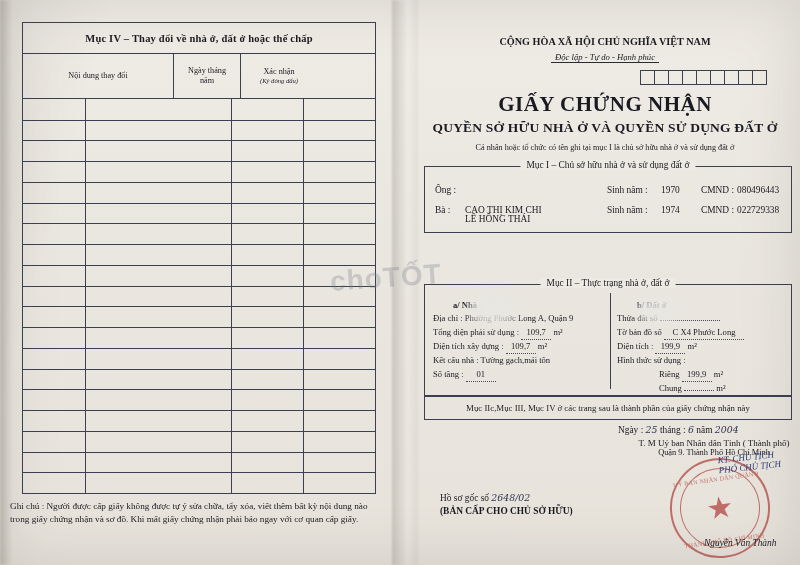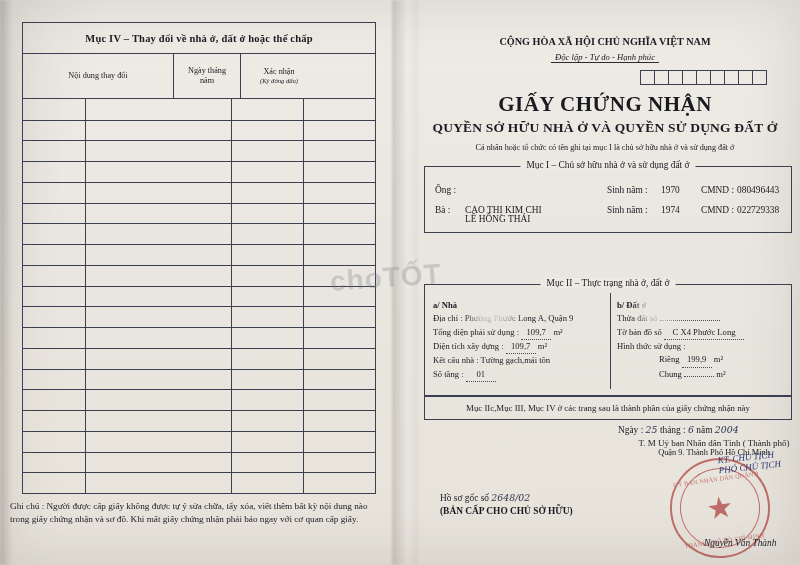--- a/index.html
+++ b/index.html
@@ -86,21 +86,21 @@
   .row-i{position:absolute;font-size:9.4px;}
 
   
   #mucII{left:6px;top:284px;width:366px;height:110px;}
   .col-a{position:absolute;left:8px;top:14px;width:176px;font-size:8.6px;line-height:1.55;}
   .col-b{position:absolute;left:192px;top:14px;width:166px;font-size:8.6px;line-height:1.55;}
   .vsep{position:absolute;left:185px;top:8px;bottom:6px;width:1px;background:#3a3f52;}
   .lbl{display:inline-block;}
   .val{font-style:normal;}
   .ul{border-bottom:1px dotted #4a4a55;display:inline-block;min-width:30px;text-align:center;}
-  .hdr-ab{font-weight:bold;}
+  .hdr-ab{font-weight:bold;margin-left:20px;}
 
   
   #mucIIc{left:6px;top:396px;width:366px;height:22px;
     display:flex;align-items:center;justify-content:center;font-size:8.8px;}
 
   .date{position:absolute;left:200px;top:424px;font-size:9.4px;}
   .hand{font-family:"DejaVu Serif", serif;font-style:italic;color:#2c3550;}
   .signblock{position:absolute;left:196px;top:438px;width:200px;text-align:center;font-size:9px;}
   .signblock .l2{font-size:8.4px;}
 
@@ -267,20 +267,25 @@
         <div class="hdr-ab">b/ Đất ở</div>
         <div>
           <span class="lbl">Thửa đất số</span>
           <span class="ul" style="min-width:60px"></span>
         </div>
         <div>
           <span class="lbl">Tờ bản đồ số</span>
           <span class="ul" style="min-width:80px">C X4 Phước Long</span>
         </div>
         <div>
+          <span class="lbl">Diện tích :</span>
+          <span class="ul">199,9</span>
+          <span>m²</span>
+        </div>
+        <div>
           <span class="lbl">Hình thức sử dụng :</span>
         </div>
         <div style="padding-left:42px">
           <span class="lbl">Riêng</span>
           <span class="ul">199,9</span>
           <span>m²</span>
         </div>
         <div style="padding-left:42px">
           <span class="lbl">Chung</span>
           <span class="ul"></span>

